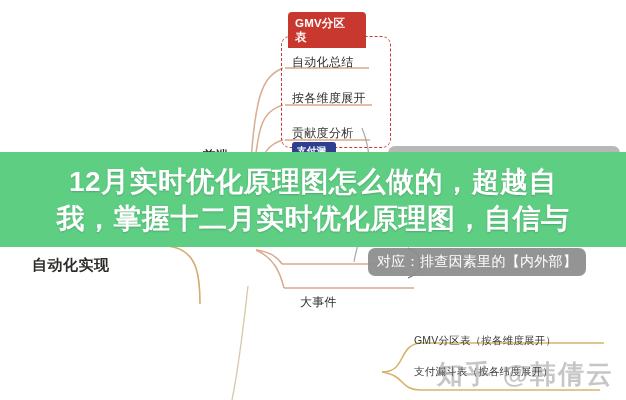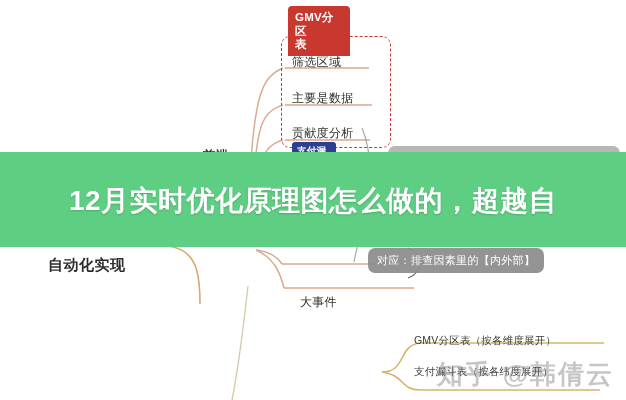--- a/index.html
+++ b/index.html
@@ -89,21 +89,21 @@
     letter-spacing: .5px;
     line-height: 1.25;
   }
 
   .tooltip {
     position: absolute;
     box-sizing: border-box;
     background: #8c8c8c;
     color: #ffffff;
     border-radius: 7px;
-    font-size: 11px;
+    font-size: 14px;
     padding: 5px 9px;
     white-space: nowrap;
     letter-spacing: .3px;
     font-weight: 500;
     opacity: .92;
   }
   .tooltip.faded { opacity: .62; }
 
   
   #green-band {
@@ -194,44 +194,45 @@
       <path d="M420,343 L604,343"></path>
       <path d="M382,372 C394,374 398,378 402,382 C406,386 410,390 420,390"></path>
       <path d="M420,390 L600,390"></path>
     </g>
 
     <g fill="none" stroke="#c9bb93" stroke-width="1.3" opacity="0.8">
       <path d="M232,400 C240,360 244,320 248,286"></path>
     </g>
   </svg>
 
-  <div class="node node-red" style="left:288px; top:6px; width:62px;">GMV分区
+  <div class="node node-red" style="left:288px; top:12px; width:78px;">GMV分区
 表</div>
 
   <div class="dashed-box" style="left:281px; top:36px; width:110px; height:112px;"></div>
 
-  <div class="leaf" style="left:292px; top:54px;">筛选区域</div>
-
-  <div class="leaf" style="left:292px; top:90px;">主要是数据</div>
+  <div class="leaf" style="left:292px; top:54px;">自动化总结</div>
+
+  <div class="leaf" style="left:292px; top:90px;">按各维度展开</div>
 
   <div class="leaf" style="left:292px; top:125px;">贡献度分析</div>
 
   <div class="node node-blue" style="left:292px; top:142px; width:44px;">支付漏
 斗表</div>
 
   <div class="tooltip faded" style="left:388px; top:146px; max-width:232px; white-space:normal;">对应：核心指标【GMV、dau】转化率/变化值，页面定位问题所在</div>
 
   <div class="branch-label" style="left:203px; top:148px; font-size:12px;">前端</div>
 
   <div id="green-band"></div>
   <div id="overlay-title">
     <span class="line">12月实时优化原理图怎么做的，超越自</span>
+    <span class="line">我，掌握十二月实时优化原理图，自信与</span>
   </div>
 
-  <div class="branch-label" style="left:48px; top:256px;">自动化实现</div>
+  <div class="branch-label" style="left:32px; top:256px;">自动化实现</div>
 
   <div class="leaf" style="left:300px; top:254px;margin-top:40px;">大事件</div>
 
 
   <div class="tooltip" style="left:368px; top:248px;">对应：排查因素里的【内外部】</div>
 
 
   <div class="leaf-sm" style="left:414px; top:365px;">支付漏斗表（按各纬度展开）</div>
 
   <div class="leaf-sm" style="left:414px; top:334px;">GMV分区表（按各维度展开）</div>

